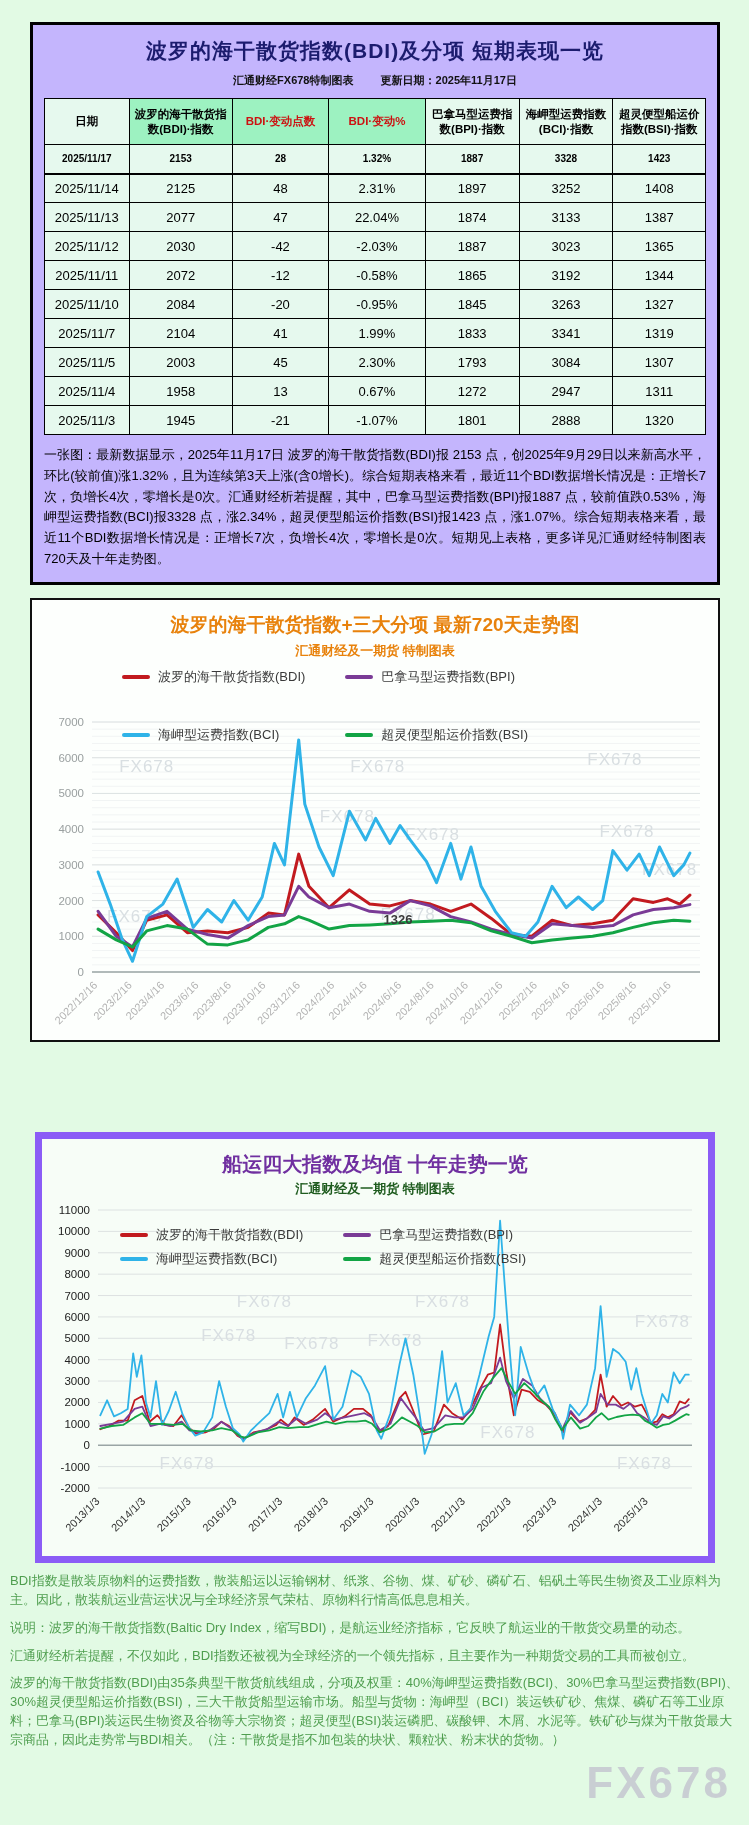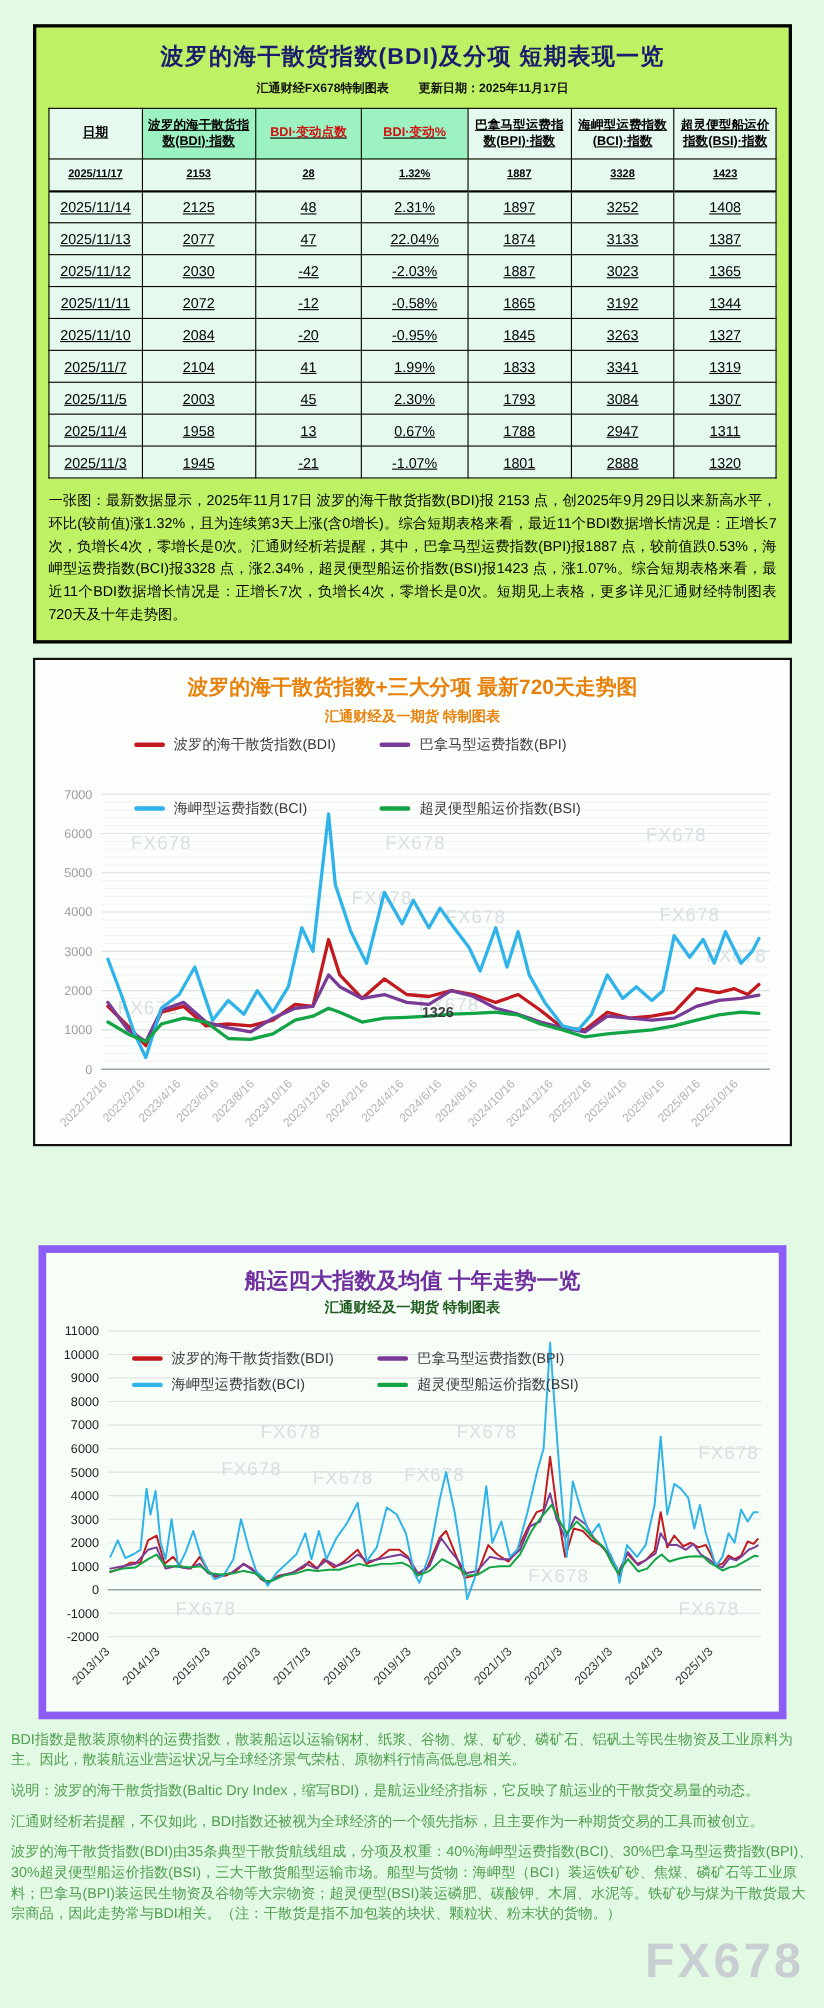--- a/index.html
+++ b/index.html
@@ -2,25 +2,25 @@
 <html><head>
 <meta charset="utf-8">
 <style>
   * { margin:0; padding:0; box-sizing:border-box; }
   html,body { background:#e2fae4; }
   body { font-family:"Liberation Sans","DejaVu Sans",sans-serif; }
   .page { position:relative; width:749px; height:1825px; background:#e2fae4; overflow:hidden; }
 
   
   .table-panel { position:absolute; left:30px; top:22px; width:690px; height:563px;
-    background:#bef264; border:3px solid #000; }
+    background:#c4b5fd; border:3px solid #000; }
   .tp-title { text-align:center; margin-top:12px; font-size:21px; font-weight:bold; color:#1c1c6e; letter-spacing:1px;}
   .tp-sub { text-align:center; margin-top:8px; font-size:11px; font-weight:bold; color:#111; }
   .tp-sub span { margin:0 12px; }
-  table.bdi { border-collapse:collapse; width:662px; margin:10px auto 0 auto; table-layout:fixed;text-decoration:underline; }
+  table.bdi { border-collapse:collapse; width:662px; margin:10px auto 0 auto; table-layout:fixed; }
   table.bdi th, table.bdi td { border:1px solid #000; text-align:center; vertical-align:middle; }
   table.bdi th { height:46px; font-size:11.5px; font-weight:bold; line-height:1.25; padding:2px 1px; }
   table.bdi td { height:29px; font-size:13px; color:#000; background:#e6f9ee; }
   th.pale { background:#e6f9ee; color:#000; }
   th.mint { background:#9df2c1; color:#000; }
   th.red  { color:#cc1111; }
   tr.bold-row td { font-weight:bold; font-size:10px; border-bottom-width:2px; }
   .tp-note { width:662px; margin:10px auto 0 auto; font-size:13px; color:#000;
     line-height:1.6; text-align:justify; }
 
@@ -152,21 +152,21 @@
             <td>2.30%</td>
             <td>1793</td>
             <td>3084</td>
             <td>1307</td>
           </tr>
           <tr>
             <td>2025/11/4</td>
             <td>1958</td>
             <td>13</td>
             <td>0.67%</td>
-            <td>1788</td>
+            <td>1272</td>
             <td>2947</td>
             <td>1311</td>
           </tr>
           <tr>
             <td>2025/11/3</td>
             <td>1945</td>
             <td>-21</td>
             <td>-1.07%</td>
             <td>1801</td>
             <td>2888</td>

